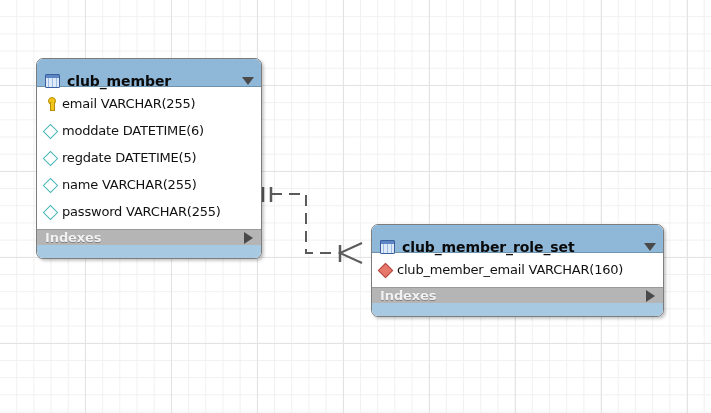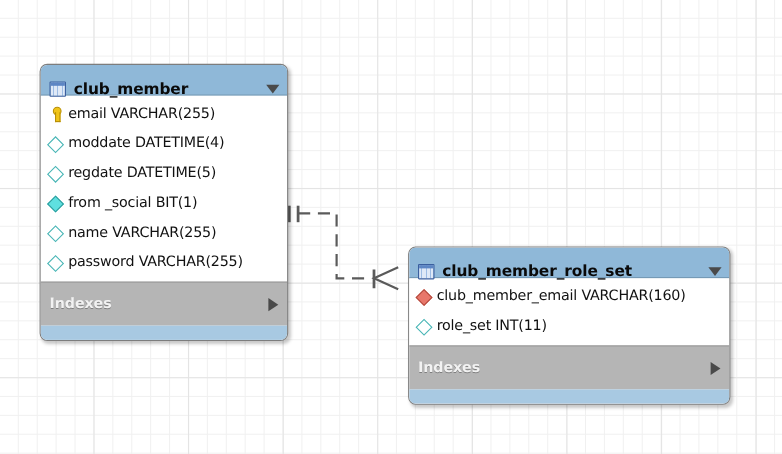--- a/index.html
+++ b/index.html
@@ -141,21 +141,21 @@
     transform: rotate(45deg);
     border: 1.4px solid #49b6b6;
     background: #ffffff;
   }
   .glyph.diamond.filled::before { background: #5fe0e0; border-color: #2f9d9d; }
   .glyph.diamond.fk::before     { background: #e8776b; border-color: #b34a3e; }
 
   .tbl-footer {
     display: flex;
     align-items: center;
-    height: 40px;
+    height: 16px;
     padding: 0 8px;
     background: #b5b5b5;
     border-top: 1px solid #9a9a9a;
   }
   .tbl-footer-label {
     flex: 1 1 auto;
     font-size: 13px;
     font-weight: bold;
     color: #f2f2f2;
     text-shadow: 0 1px 0 rgba(0,0,0,0.30);
@@ -199,29 +199,25 @@
       <span class="tbl-caret"></span>
     </div>
 
     <div class="tbl-cols">
       <div class="col-row">
         <span class="glyph key"></span>
         <span class="col-label">email VARCHAR(255)</span>
       </div>
       <div class="col-row">
         <span class="glyph diamond"></span>
-        <span class="col-label">moddate DATETIME(4)</span>
+        <span class="col-label">moddate DATETIME(6)</span>
       </div>
       <div class="col-row">
         <span class="glyph diamond"></span>
         <span class="col-label">regdate DATETIME(5)</span>
-      </div>
-      <div class="col-row">
-        <span class="glyph diamond filled"></span>
-        <span class="col-label">from _social BIT(1)</span>
       </div>
       <div class="col-row">
         <span class="glyph diamond"></span>
         <span class="col-label">name VARCHAR(255)</span>
       </div>
       <div class="col-row">
         <span class="glyph diamond"></span>
         <span class="col-label">password VARCHAR(255)</span>
       </div>
     </div>
@@ -238,24 +234,20 @@
       <span class="tbl-icon"></span>
       <span class="tbl-name">club_member_role_set</span>
       <span class="tbl-caret"></span>
     </div>
 
     <div class="tbl-cols">
       <div class="col-row">
         <span class="glyph diamond fk"></span>
         <span class="col-label">club_member_email VARCHAR(160)</span>
       </div>
-      <div class="col-row">
-        <span class="glyph diamond"></span>
-        <span class="col-label">role_set INT(11)</span>
-      </div>
     </div>
 
     <div class="tbl-footer">
       <span class="tbl-footer-label">Indexes</span>
       <span class="tbl-footer-caret"></span>
     </div>
     <div class="tbl-strip"></div>
   </div>
 
 </div>

